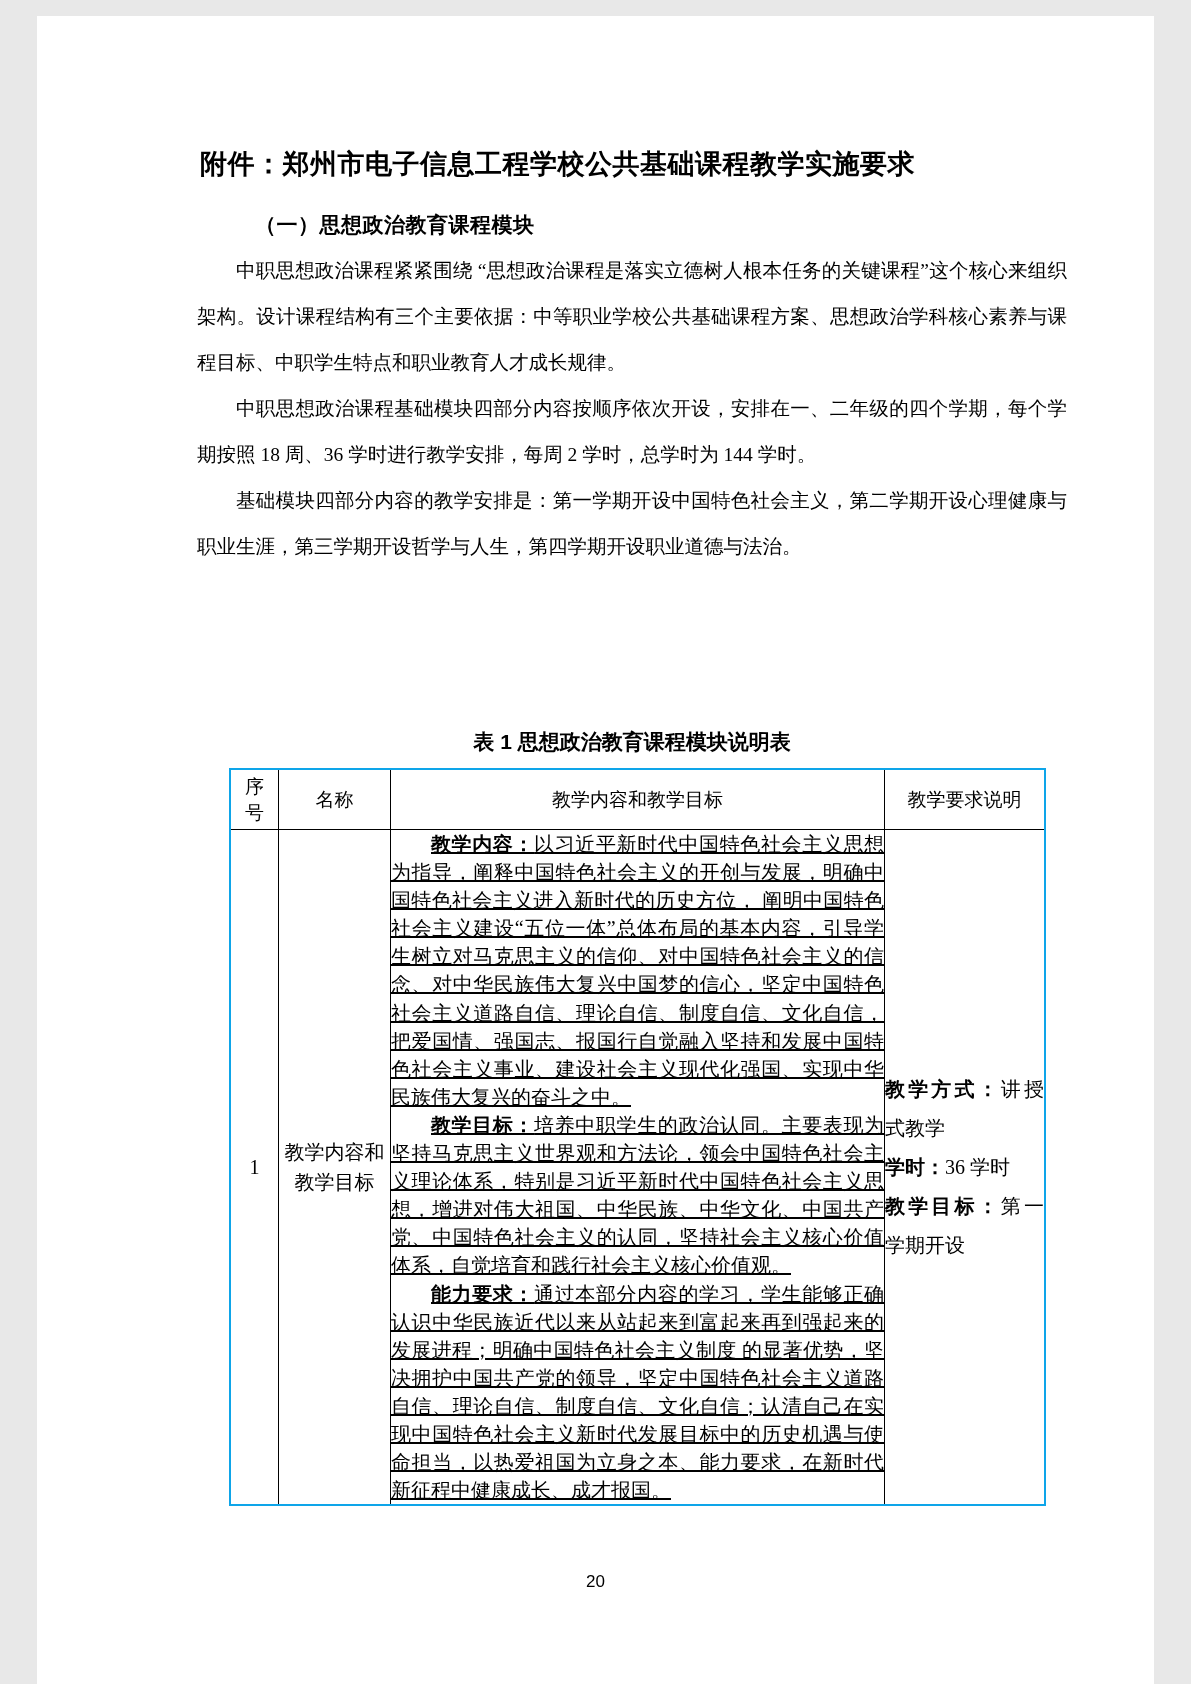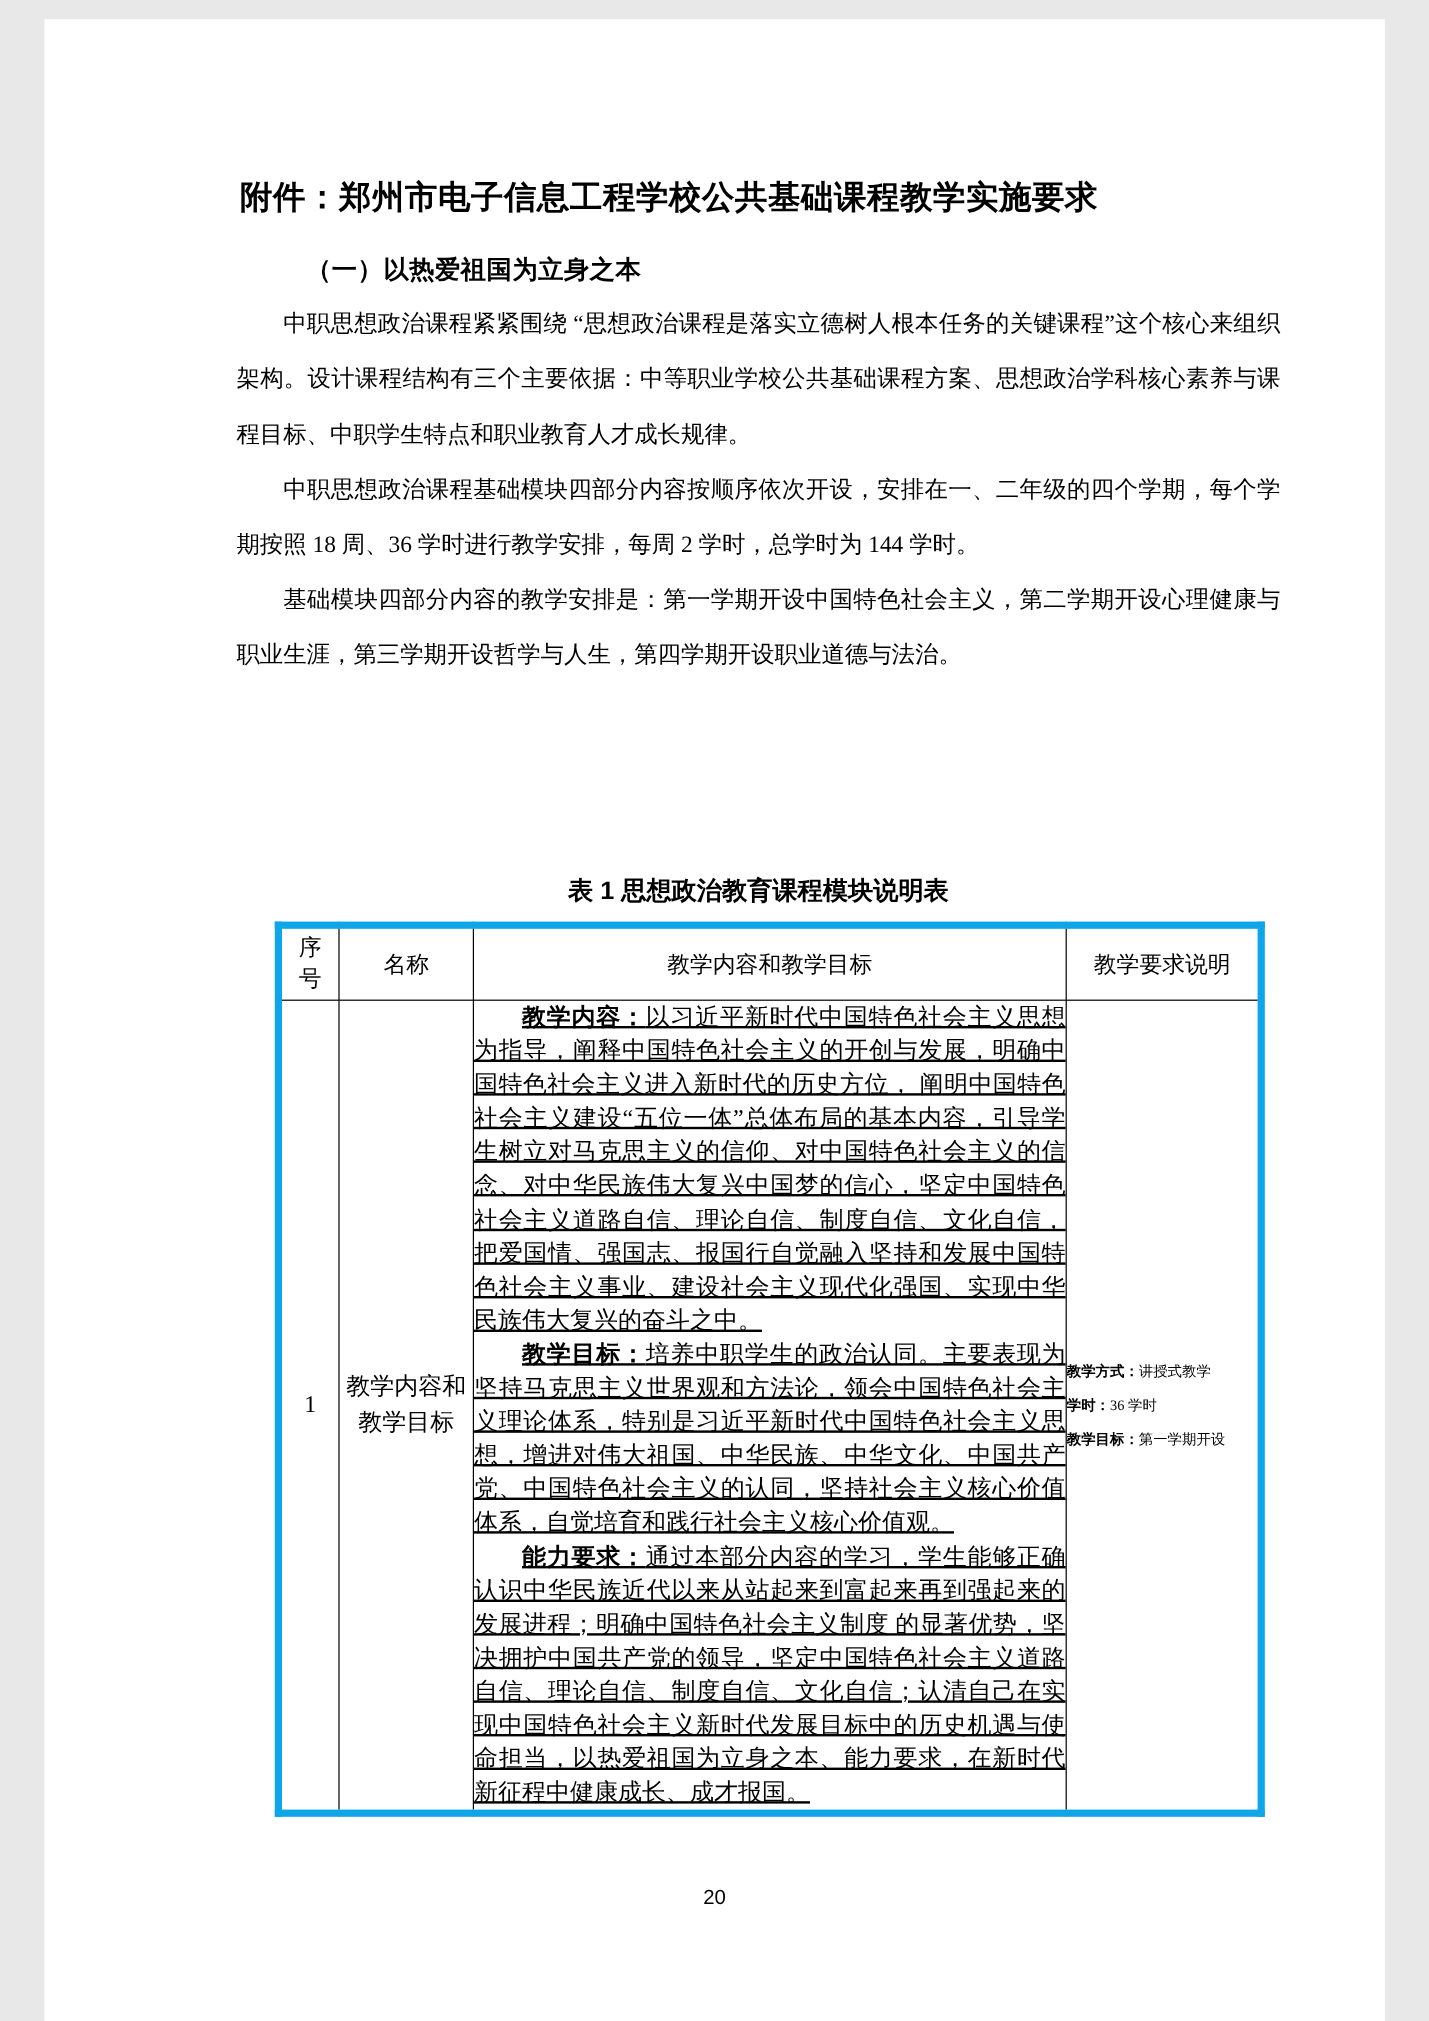--- a/index.html
+++ b/index.html
@@ -38,21 +38,21 @@
     position:absolute;left:192px;top:752px;
     border-collapse:collapse;table-layout:fixed;
     width:810px;
   }
   .course-table td,.course-table th{
     border:1px solid #000;
     padding:0;
     vertical-align:middle;
     font-weight:normal;
   }
-  .course-table{border:6px solid #0ea5e9;}
+  .course-table{border:2px solid #0ea5e9;}
   .hdr{
     height:59px;text-align:center;
     font-size:19px;
   }
   .col-seq{width:47px;}
   .col-name{width:111px;}
   .col-content{width:493px;}
   .col-req{width:159px;}
   .seq-stack{display:inline-block;width:1.15em;line-height:26px;text-align:center;}
 
@@ -60,40 +60,40 @@
   .cell-name{text-align:center;font-size:20px;line-height:30px;padding:0 8px;}
   .cell-content{
     vertical-align:top;
     padding:4px 7px 2px 7px;
     font-size:20px;line-height:28.1px;
     text-align:justify;text-justify:inter-ideograph;text-decoration:underline;
   }
   .cell-content p{margin:0;text-indent:2em;}
   .cell-req{
     padding:0 8px;
-    font-size:12px;line-height:28px;
+    font-size:20px;line-height:39px;
     text-align:justify;text-justify:inter-ideograph;
     vertical-align:middle;
   }
   .cell-req p{margin:0;}
 
   .page-number{
     position:absolute;left:0;top:1556px;width:100%;
     text-align:center;font-size:17px;
     font-family:"Liberation Sans","DejaVu Sans",sans-serif;
   }
 </style>
 </head>
 <body>
 
 <div class="page">
 
   <div class="doc-title hei">附件：郑州市电子信息工程学校公共基础课程教学实施要求</div>
 
-  <div class="section-heading hei">（一）以热爱祖国为立身之本</div>
+  <div class="section-heading hei">（一）思想政治教育课程模块</div>
 
   <div class="body-text">
     <p>中职思想政治课程紧紧围绕 “思想政治课程是落实立德树人根本任务的关键课程”这个核心来组织架构。设计课程结构有三个主要依据：中等职业学校公共基础课程方案、思想政治学科核心素养与课程目标、中职学生特点和职业教育人才成长规律。</p>
     <p>中职思想政治课程基础模块四部分内容按顺序依次开设，安排在一、二年级的四个学期，每个学期按照 18 周、36 学时进行教学安排，每周 2 学时，总学时为 144 学时。</p>
     <p>基础模块四部分内容的教学安排是：第一学期开设中国特色社会主义，第二学期开设心理健康与职业生涯，第三学期开设哲学与人生，第四学期开设职业道德与法治。</p>
   </div>
 
   <div class="table-caption hei">表 1 思想政治教育课程模块说明表</div>
 
   <table class="course-table">

